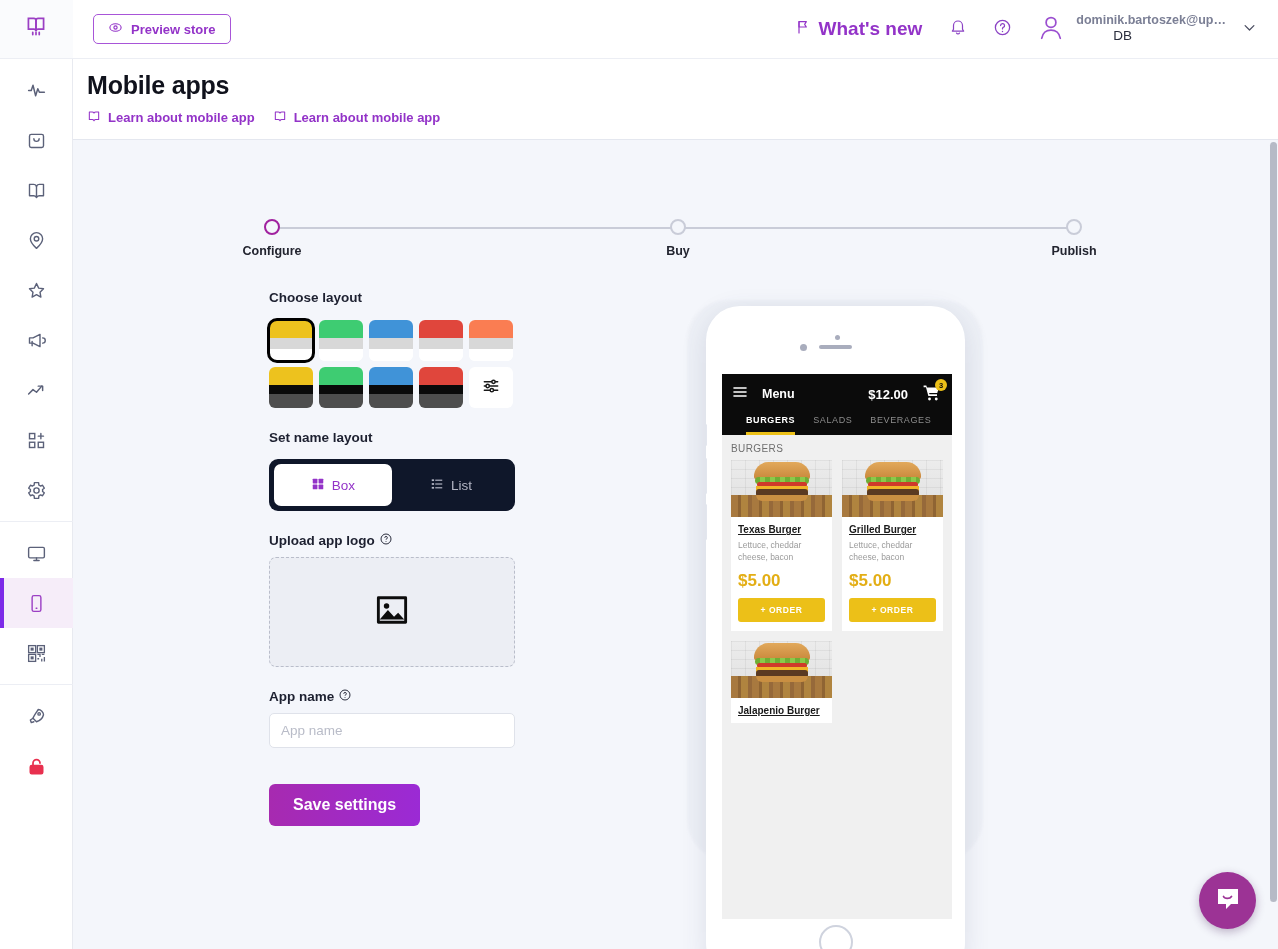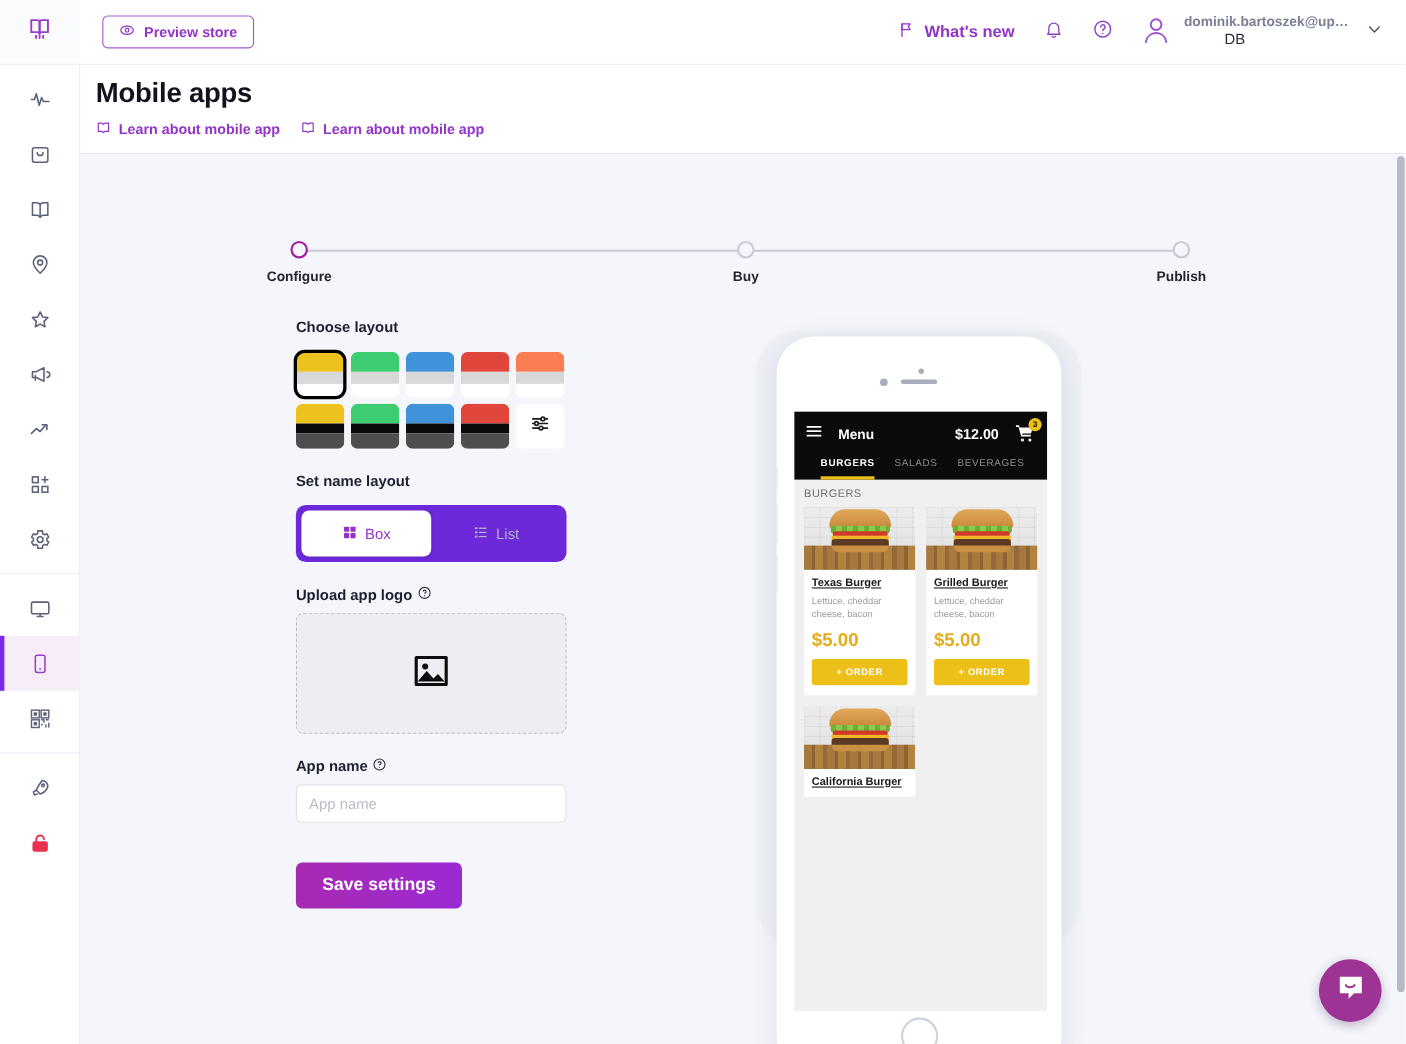--- a/index.html
+++ b/index.html
@@ -56,21 +56,21 @@
     font-size: 13px; font-weight: bold;
     display: flex; align-items: center; gap: 8px;
     cursor: pointer;
   }
   .topbar-right {
     margin-left: auto; margin-right: 12px;
     display: flex; align-items: center; gap: 0;
   }
   .whats-new {
     display: flex; align-items: center; gap: 8px;
-    color: #9333c8; font-size: 15px; font-weight: bold;
+    color: #9333c8; font-size: 19px; font-weight: bold;
     padding: 0 14px; cursor: pointer;
   }
   .icon-btn {
     width: 44px; height: 44px;
     display: flex; align-items: center; justify-content: center;
     cursor: pointer;
   }
   .user-block {
     display: flex; align-items: center; gap: 10px;
     padding: 0 6px 0 12px; cursor: pointer;
@@ -136,21 +136,21 @@
   .sw .b2 { flex: 0 0 25%; background: #d8d8d8; }
   .sw .b3 { flex: 1; background: #ffffff; }
   .sw.dark .b2 { background: #0a0a0a; flex: 0 0 22%; }
   .sw.dark .b3 { background: #4e4e4e; }
   .sw.tool { background: #ffffff; align-items: center; justify-content: center; }
 
   .menu-layout-wrap { margin-top: 14px; }
   .seg {
     margin-top: 14px;
     width: 246px; height: 52px; border-radius: 9px;
-    background: #6d28d9; display: flex; align-items: center; padding: 5px;
+    background: #0f172a; display: flex; align-items: center; padding: 5px;
   }
   .seg-btn {
     flex: 1; height: 42px; border-radius: 7px;
     display: flex; align-items: center; justify-content: center; gap: 7px;
     font-size: 13.5px; color: #b3b6c4; cursor: pointer;
   }
   .seg-btn.on { background: #ffffff; color: #9333c8; box-shadow: 0 1px 3px rgba(30,30,60,.12); }
 
   .field-label {
     margin-top: 22px; font-size: 13.5px; font-weight: bold; color: #1d2030;
@@ -728,38 +728,38 @@
                 </div>
             </div>
             <div class="card-body">
               <div class="card-name">Grilled Burger</div>
               <div class="card-desc">Lettuce, cheddar cheese, bacon</div>
               <div class="card-price">$5.00</div>
               <div class="order-btn">+ ORDER</div>
             </div>
           </div>
 
-
           <div class="card small">
             <div class="card-img">
               <div class="brick"></div>
                 <div class="wood"></div>
               <div class="burger">
                   <div class="bun-top"></div>
                   <div class="lettuce"></div>
                   <div class="tomato"></div>
                   <div class="cheese"></div>
                   <div class="patty"></div>
                   <div class="bun-bot"></div>
                 </div>
             </div>
             <div class="card-body">
-              <div class="card-name">California Burger</div>
+              <div class="card-name">Jalapenio Burger</div>
             </div>
           </div>
+
         </div>
       </div>
     </div>
 
     <div class="home-btn"></div>
   </div>
 </div>
 
 <div class="vscroll">
   <div class="vthumb"></div>

